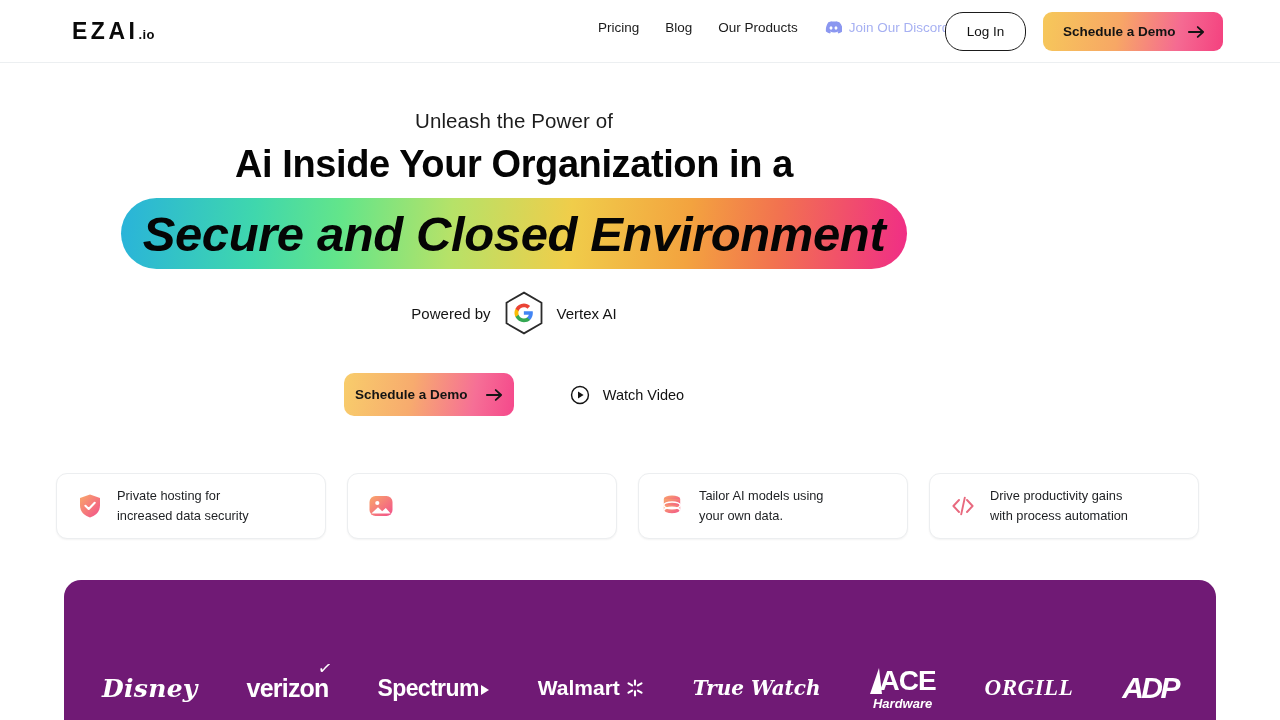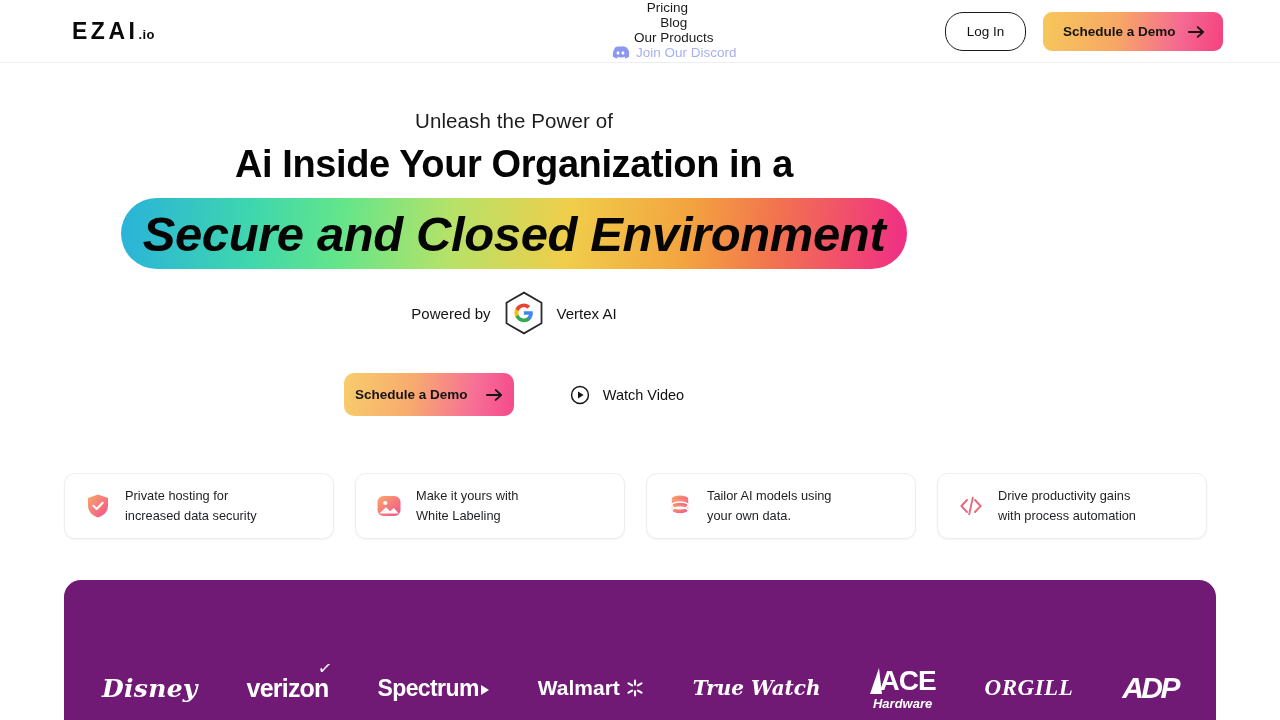--- a/index.html
+++ b/index.html
@@ -46,21 +46,20 @@
     margin-left: 0px;
   }
 
   .nav {
     position: absolute;
     left: 598px; top: 0;
     height: 55px;
     display: flex;
     align-items: center;
     gap: 0px;
-    flex-direction: column;
   }
   .nav a {
     font-size: 13.5px;
     color: #1b1b1b;
     text-decoration: none;
     padding: 0 13px;
     white-space: nowrap;
   }
   .nav a:first-child { padding-left: 0; }
   .nav .discord-link {
@@ -189,21 +188,21 @@
     align-items: center;
     gap: 13px;
     font-size: 14.5px;
     color: #111;
     cursor: pointer;
   }
 
   
   .cards {
     position: absolute;
-    top: 473px; left: 64px;
+    top: 473px; left: 56px;
     width: 1152px;
     display: flex;
     gap: 21px;
   }
   .card {
     width: 270px;
     height: 66px;
     background: #fff;
     border: 1px solid #eceef0;
     border-radius: 11px;
@@ -418,24 +417,20 @@
       <defs>
           <linearGradient id="gImg" x1="0" y1="0" x2="1" y2="1">
         <stop offset="0" stop-color="#f9a86a"></stop>
             <stop offset="1" stop-color="#f2508b"></stop>
           </linearGradient>
         </defs>
       <rect x="1.5" y="3" width="23" height="20" rx="6" fill="url(#gImg)"></rect>
       <circle cx="9.3" cy="10" r="2.1" fill="#fff"></circle>
       <path d="M3.4 20.5 10 14.2l4.2 4 3.6-3.3 4.8 5.6z" fill="#fff"></path>
     </svg>
-    <div class="card-text">
-      <div>Make it yours with</div>
-      <div>White Labeling</div>
-    </div>
   </div>
 
   <div class="card">
     <svg class="card-icon" viewBox="0 0 26 26">
       <defs>
           <linearGradient id="gDb" x1="0" y1="0" x2="1" y2="1">
         <stop offset="0" stop-color="#f9a86a"></stop>
             <stop offset="1" stop-color="#f2508b"></stop>
           </linearGradient>
         </defs>

